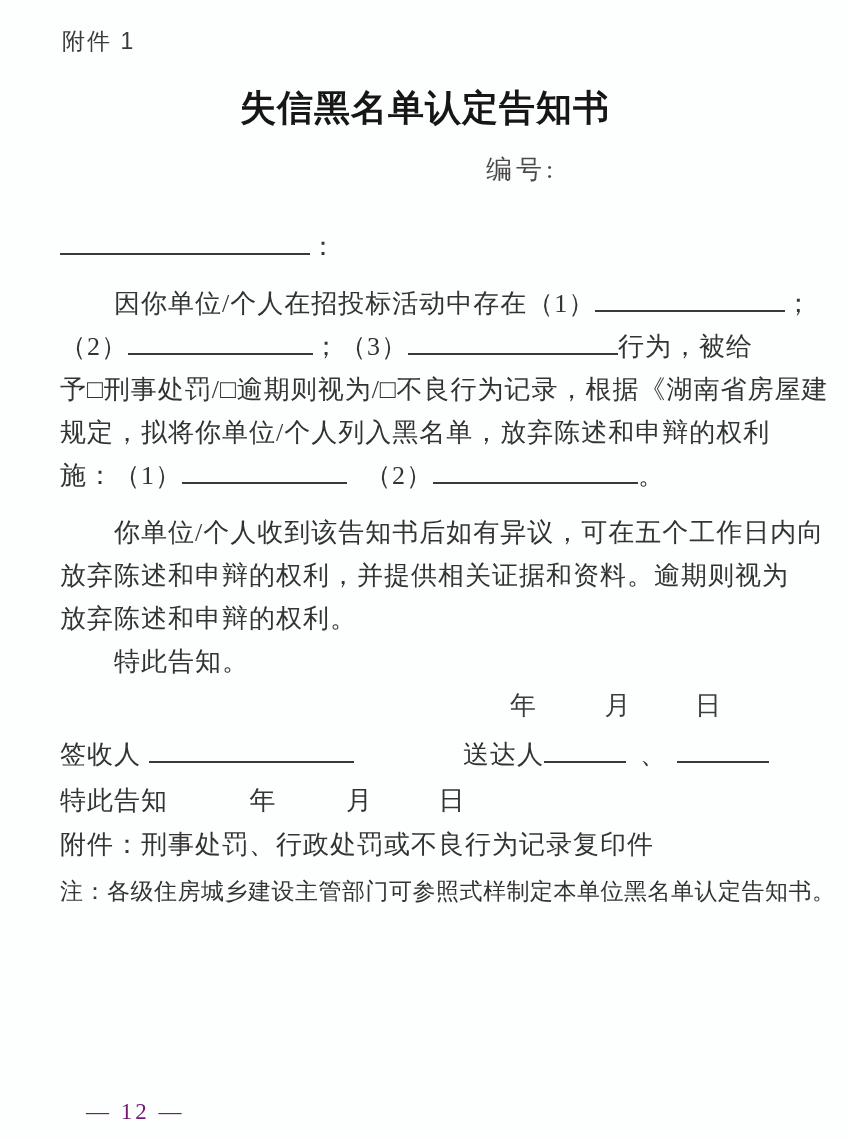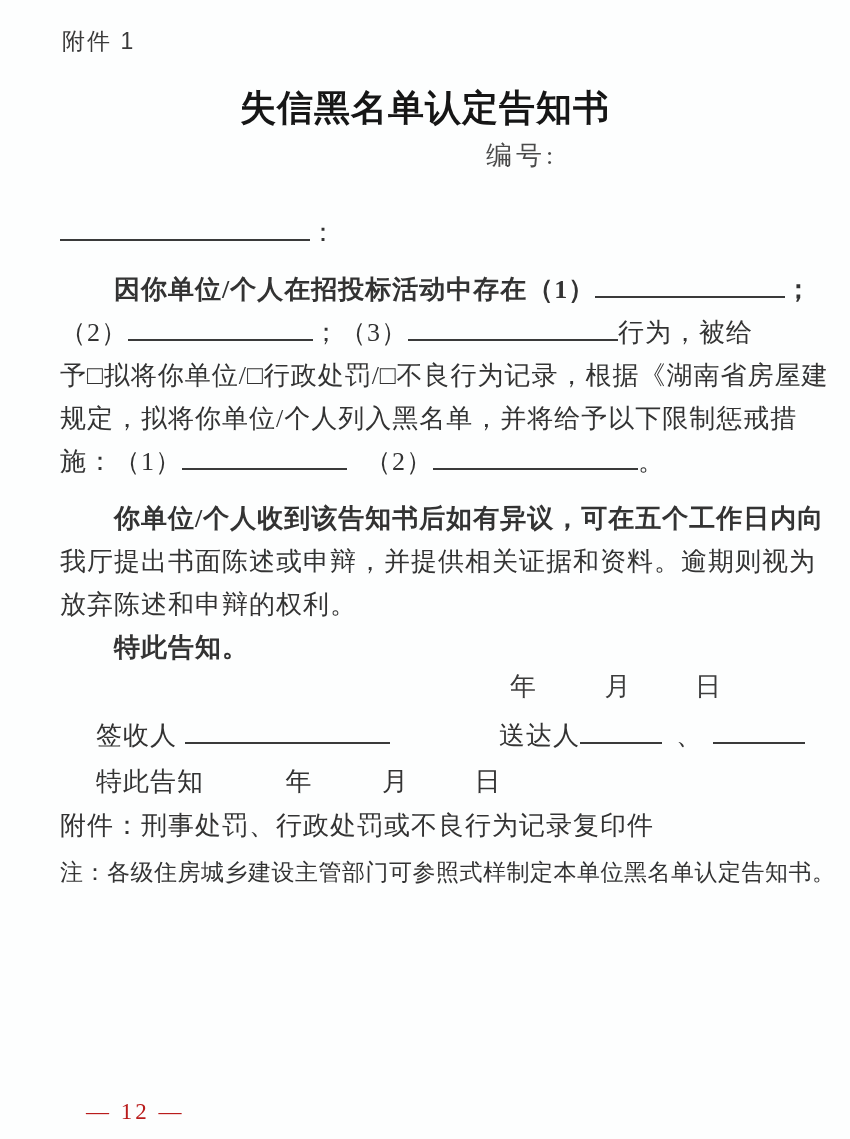--- a/index.html
+++ b/index.html
@@ -28,20 +28,21 @@
     margin-top:20px;
     text-align:center;
     font-family:"Liberation Sans", sans-serif;
     font-weight:bold;
     color:#161616;
     font-size:36px;
     line-height:61px;
     letter-spacing:1px;
   }
   .number-row{
+    margin-top:14px;
     padding-left:486px;
     font-size:26px;
     color:#4a4a4a;
     letter-spacing:4px;
   }
   .content{
     margin:0 58px 0 60px;
     font-size:26px;
     line-height:43px;
     letter-spacing:1px;
@@ -51,38 +52,39 @@
   .blank{
     display:inline-block;
     border-bottom:2px solid #3a3a3a;
     height:1.02em;
     vertical-align:baseline;
   }
   .w250{width:250px;} .w190{width:190px;} .w185{width:185px;}
   .w210{width:210px;} .w165{width:165px;} .w205{width:205px;}
   .w82{width:82px;} .w92{width:92px;}
   .para{ margin-top:14px; }
-  .indent{ text-indent:54px;font-weight:bold; }
+  .indent{ text-indent:54px; }
   .line{ white-space:nowrap; }
   .sig-unit{
     margin-top:12px;
     padding-left:514px;
     font-size:26px;
     letter-spacing:8px;
     color:#3c3c3c;
   }
   .sig-date{
+    margin-top:5px;
     font-size:26px;
     color:#3c3c3c;
   }
   .sig-date .y{ margin-left:510px; }
   .sig-date .m{ margin-left:62px; }
   .sig-date .d{ margin-left:58px; }
   .receipt-row{
-    margin-left:96px;
+    margin-left:60px;
     margin-top:11px;
     font-size:26px;
     color:#333;
     letter-spacing:1px;
     white-space:nowrap;
   }
   .receipt-row .deliverer{ margin-left:102px; }
   .receipt-row .comma{ margin:0 10px 0 14px; }
   .receipt-date .y{ margin-left:74px; }
   .receipt-date .m{ margin-left:62px; }
@@ -98,21 +100,21 @@
     font-size:23px;
     letter-spacing:0.5px;
     color:#333;
   }
   .page-num{
     position:absolute;
     left:86px;
     bottom:14px;
     font-size:23px;
     letter-spacing:3px;
-    color:#b91c1c;
+    color:#701a75;
   }
 </style>
 </head>
 <body>
 
 <div class="page">
 
   <div class="attach-label">附件 1</div>
 
   <div class="doc-title">
@@ -129,30 +131,30 @@
       <span class="blank w250"></span><span>：</span>
     </div>
 
     <div class="para">
       <div class="line indent">
         <span>因你单位/个人在招投标活动中存在（1）</span><span class="blank w190"></span><span>；</span>
       </div>
       <div class="line">
         <span>（2）</span><span class="blank w185"></span><span>；（3）</span><span class="blank w210"></span><span>行为，被给</span>
       </div>
-      <div class="line">予□拟将你单位/□行政处罚/□不良行为记录，根据《湖南省房屋建</div>
-      <div class="line">规定，拟将你单位/个人列入黑名单，并将给予以下限制惩戒措</div>
+      <div class="line">予□刑事处罚/□逾期则视为/□不良行为记录，根据《湖南省房屋建</div>
+      <div class="line">规定，拟将你单位/个人列入黑名单，放弃陈述和申辩的权利</div>
       <div class="line">
         <span>施：（1）</span><span class="blank w165"></span><span style="display:inline-block;width:18px;"></span><span>（2）</span><span class="blank w205"></span><span>。</span>
       </div>
     </div>
 
     <div class="para">
       <div class="line indent">你单位/个人收到该告知书后如有异议，可在五个工作日内向</div>
-      <div class="line">我厅提出书面陈述或申辩，并提供相关证据和资料。逾期则视为</div>
+      <div class="line">放弃陈述和申辩的权利，并提供相关证据和资料。逾期则视为</div>
       <div class="line">放弃陈述和申辩的权利。</div>
     </div>
 
     <div class="line indent">特此告知。</div>
 
   </div>
 
 
   <div class="sig-date">
     <span class="y">年</span>

